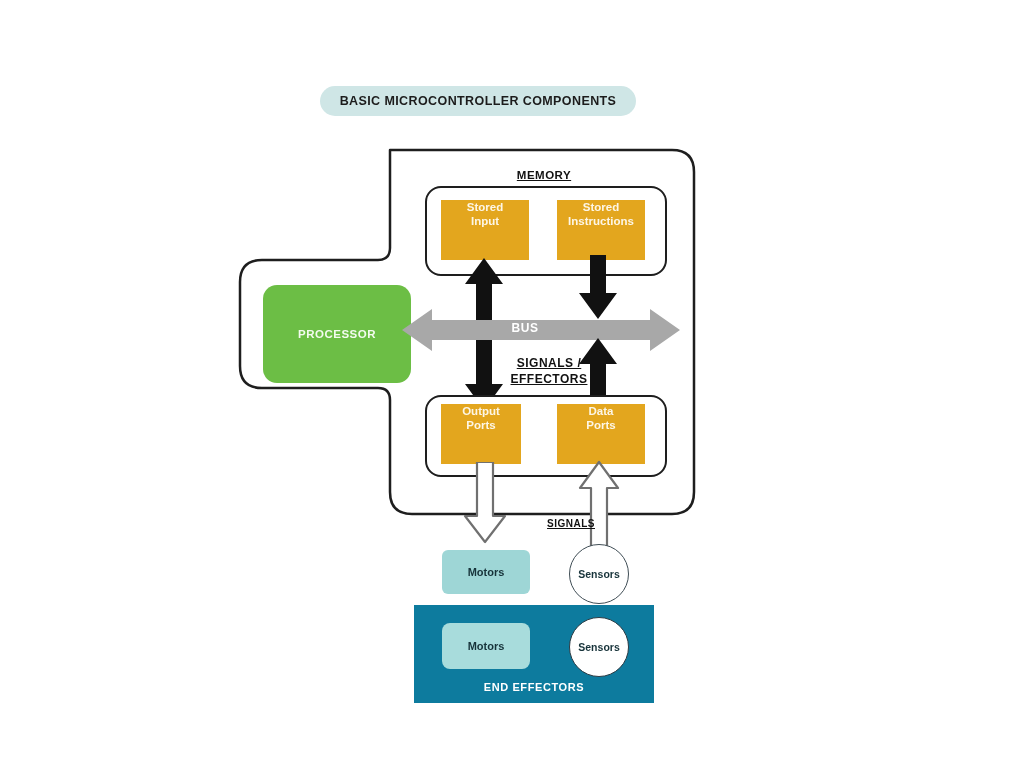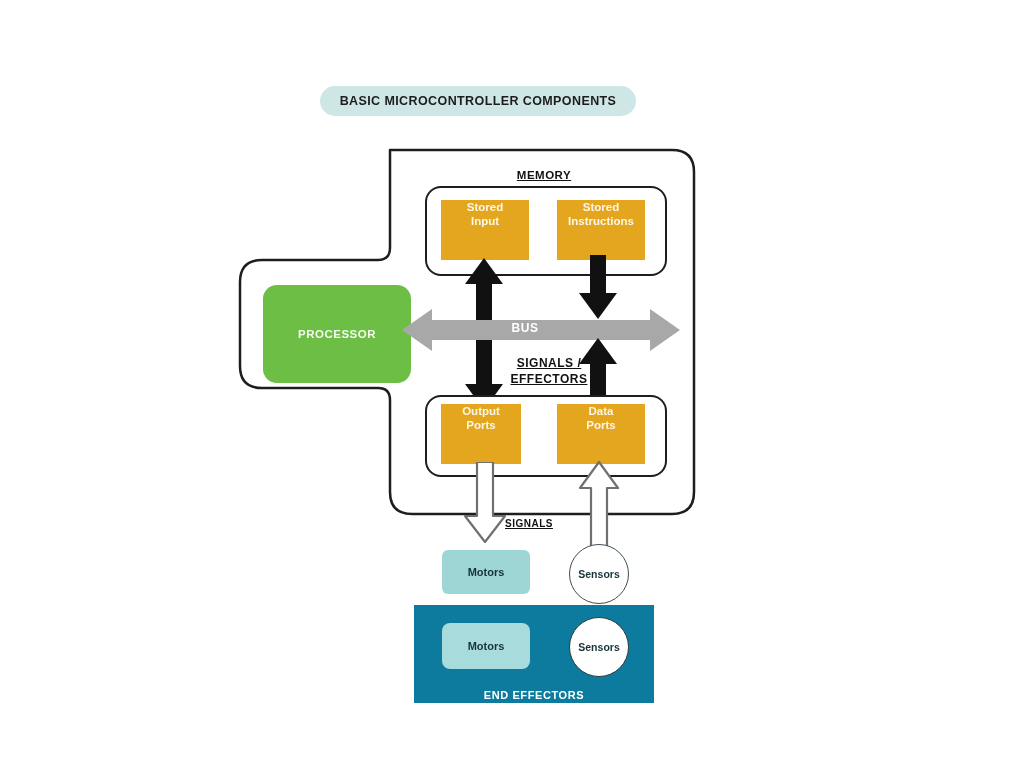--- a/index.html
+++ b/index.html
@@ -80,21 +80,21 @@
 
   
   .blk-arrow{position:absolute;}
   #arrow-data-up{left:462px;top:258px;width:44px;height:62px;}
   #arrow-instr-down{left:576px;top:255px;width:44px;height:64px;}
   #arrow-bus-out{left:462px;top:340px;width:44px;height:70px;}
   #arrow-in-up{left:576px;top:338px;width:44px;height:72px;}
 
   
   #signals-commands{left:494px;top:356px;width:110px;line-height:1.3;font-size:12px;}
-  #signals-label{left:505px;top:518px;width:90px;font-size:10px;text-align:left;}
+  #signals-label{left:505px;top:518px;width:90px;font-size:10px;text-align:right;}
 
   
   #arrow-motors{position:absolute;left:461px;top:462px;width:48px;height:82px;}
   #arrow-sensors{position:absolute;left:577px;top:460px;width:44px;height:86px;}
 
   
   #motors-loose{
     position:absolute;left:442px;top:550px;width:88px;height:44px;
     background:#9ed6d6;border-radius:6px;
     display:flex;align-items:center;justify-content:center;
@@ -121,21 +121,20 @@
   #sensors-ee{
     position:absolute;left:569px;top:617px;width:58px;height:58px;
     background:#ffffff;border:1.5px solid #2d3b44;border-radius:50%;
     display:flex;align-items:center;justify-content:center;
     font-size:10.5px;font-weight:bold;color:#17333a;
   }
   #end-effectors-label{
     position:absolute;left:414px;top:681px;width:240px;
     text-align:center;font-size:11px;font-weight:bold;color:#ffffff;
     letter-spacing:.6px;
-    margin-top:8px;
   }
 </style>
 </head>
 <body>
 
 <div id="stage">
 
   <div class="title-pill">
     <span>BASIC MICROCONTROLLER COMPONENTS</span>
   </div>

